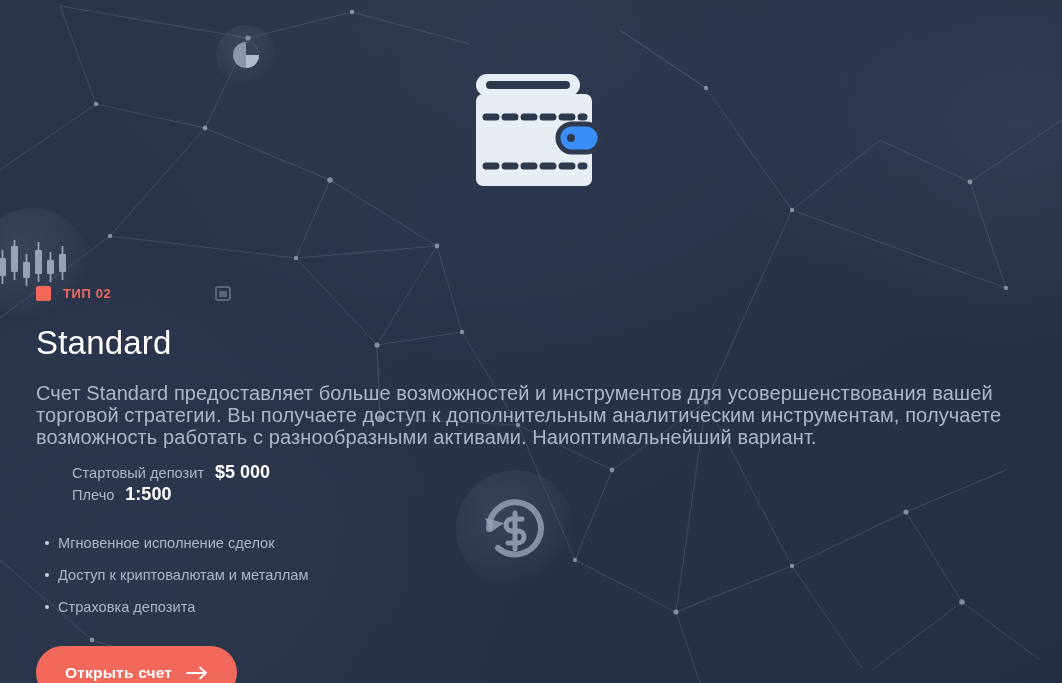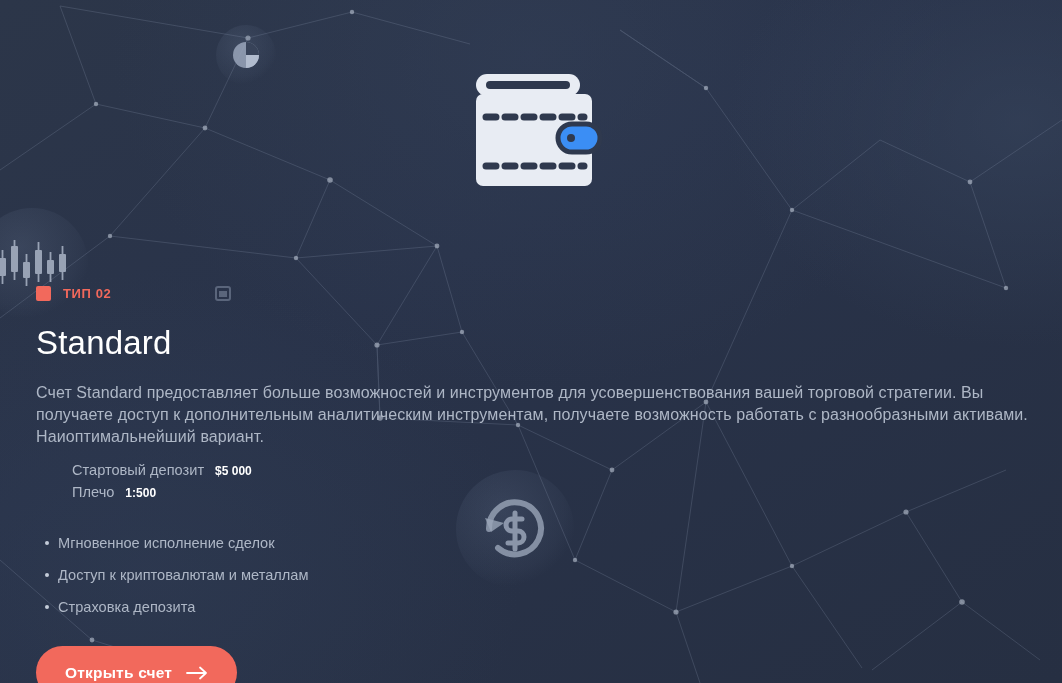--- a/index.html
+++ b/index.html
@@ -68,34 +68,34 @@
     font-size:33px;
     font-weight:400;
     letter-spacing:.2px;
     line-height:1;
   }
 
   .desc{
     margin-top:23px;
     width:1014px;
     color:#aeb7c6;
-    font-size:16px;
+    font-size:20px;
     line-height:22px;
     letter-spacing:.1px;
   }
 
   .specs{ margin-top:14px; }
   .spec-row{
     display:flex; align-items:baseline;
     height:22px;
     gap:11px;
     margin-left:36px;
   }
   .spec-label{ color:#aeb7c6; font-size:14.6px; }
-  .spec-value{ color:#ffffff; font-size:12px; font-weight:bold; }
+  .spec-value{ color:#ffffff; font-size:18px; font-weight:bold; }
 
   .features{ margin-top:28px; list-style:none; }
   .feature{
     position:relative;
     color:#aeb7c6;
     font-size:14.6px;
     line-height:18px;
     padding-left:22px;
     margin-bottom:14px;
   }

